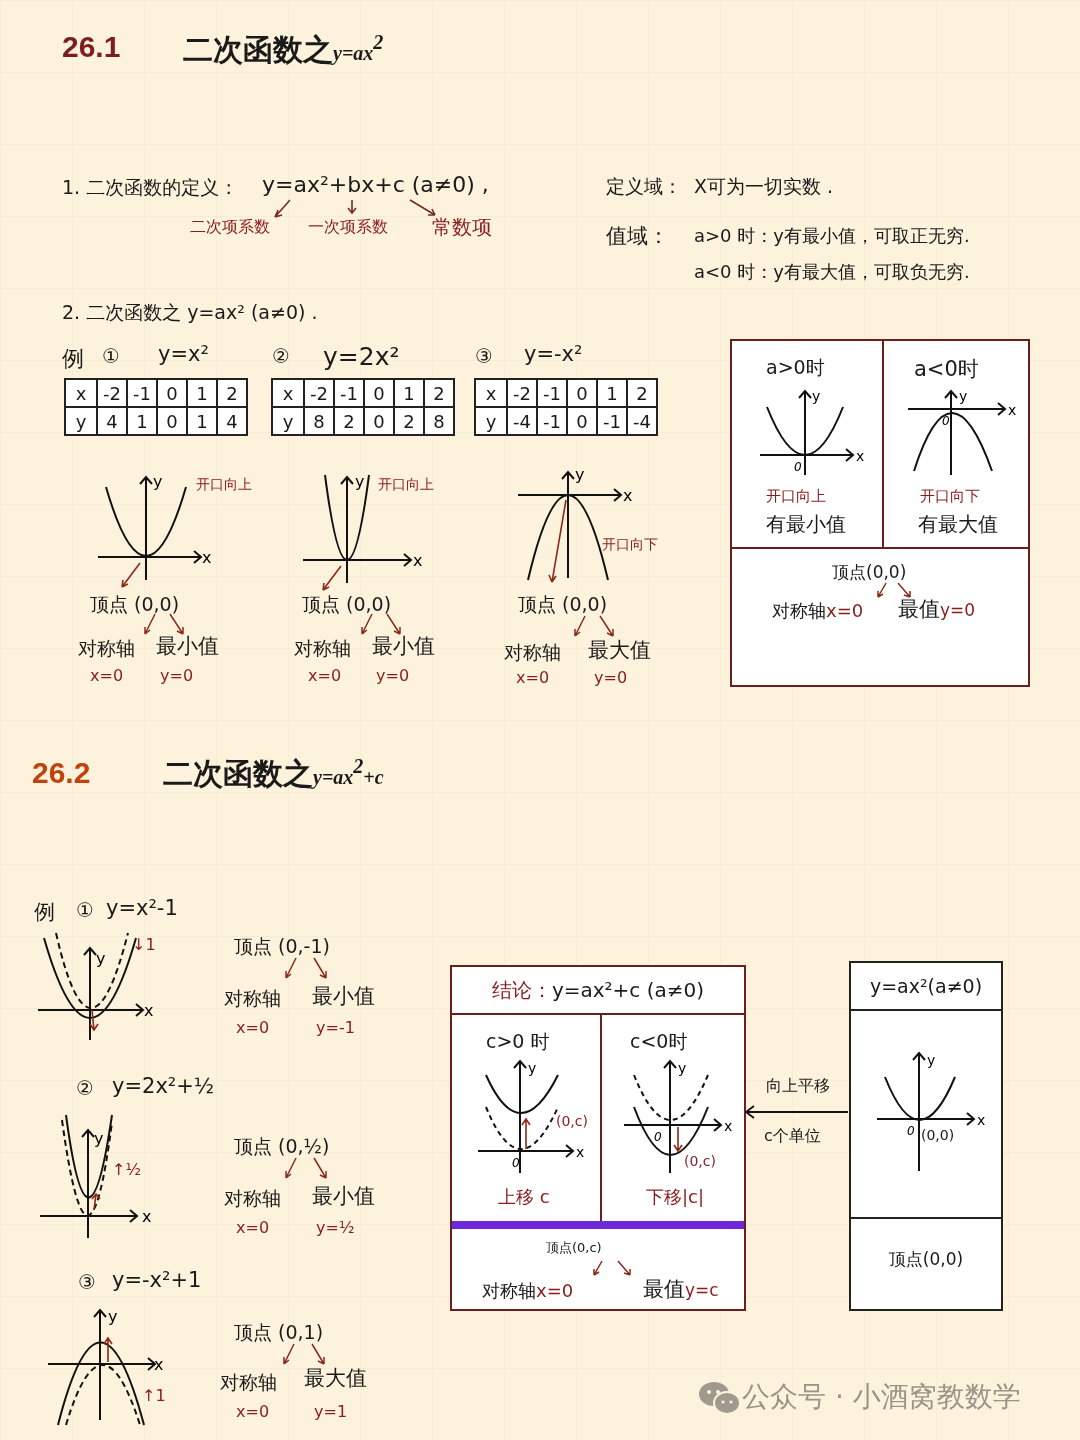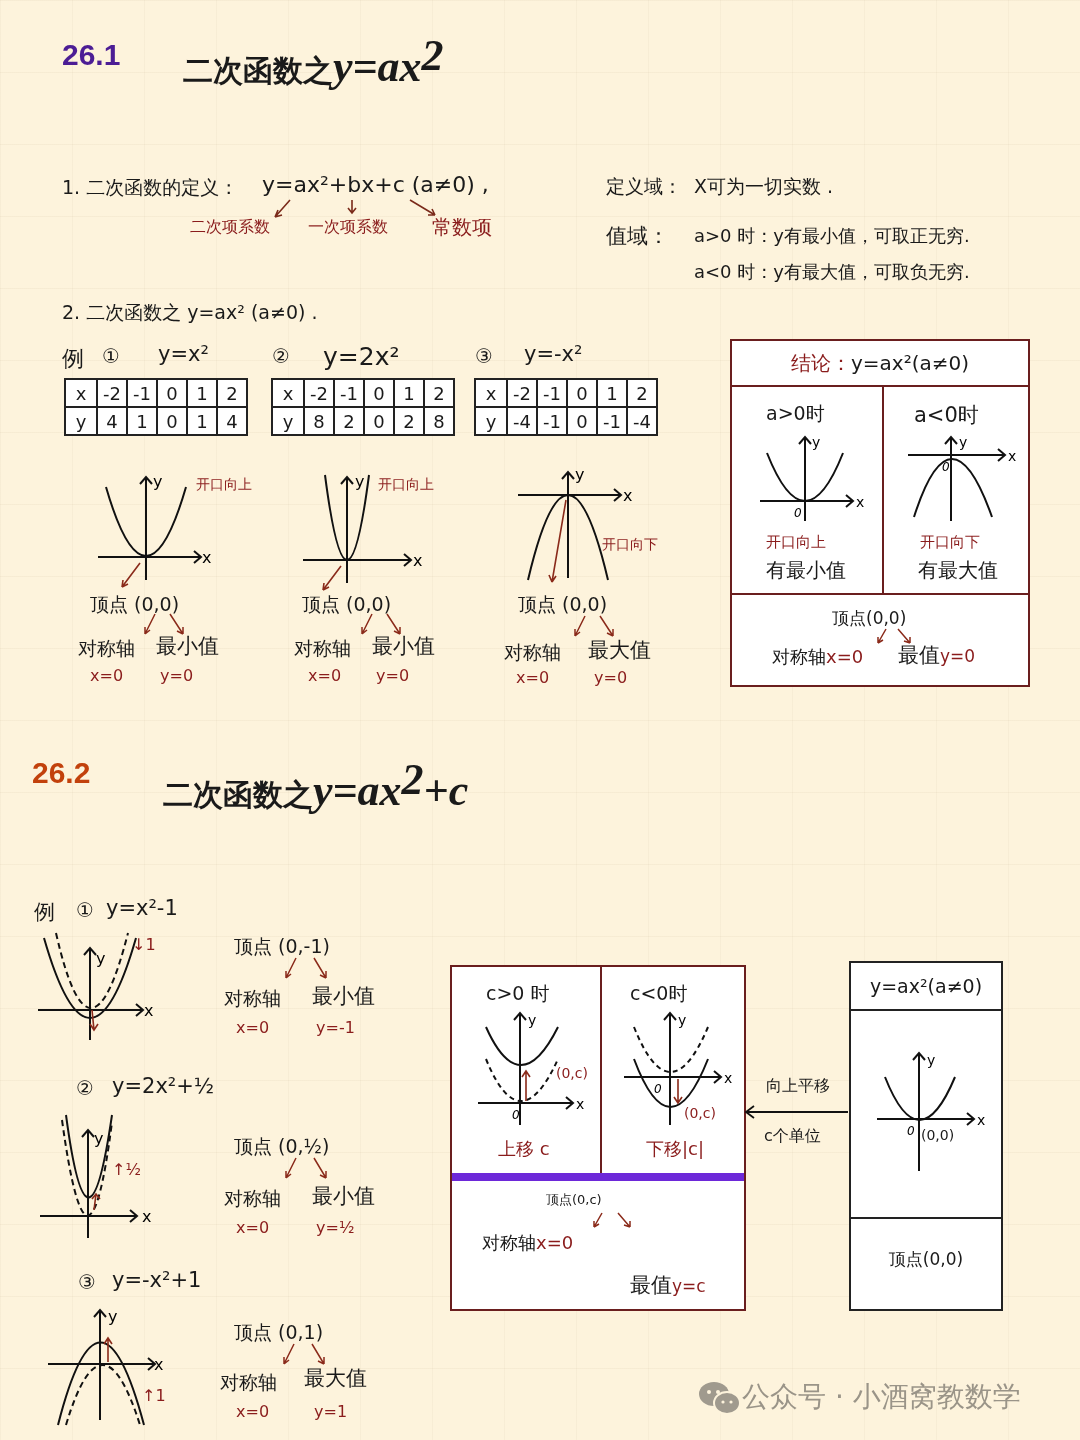--- a/index.html
+++ b/index.html
@@ -4,38 +4,38 @@
 <style>
   html,body{margin:0;padding:0;}
   body{width:1080px;height:1440px;position:relative;overflow:hidden;
     background:#fdf3dc;
     background-image:linear-gradient(rgba(200,185,150,0.12) 1px,transparent 1px),linear-gradient(90deg,rgba(200,185,150,0.10) 1px,transparent 1px);
     background-size:72px 72px;
     font-family:"DejaVu Sans",sans-serif;color:#1a1a1a;}
   .abs{position:absolute;}
   .sec-num{font-family:"Liberation Sans",sans-serif;font-weight:bold;font-size:30px;}
   .sec-title{font-family:"DejaVu Sans",sans-serif;font-weight:bold;font-size:30px;white-space:nowrap;}
-  .sec-title .math{font-family:"Liberation Serif",serif;font-style:italic;font-size:44px;}
+  .sec-title .math{font-family:"Liberation Serif",serif;font-style:italic;font-size:20px;}
   .hw{font-family:"DejaVu Sans",sans-serif;font-size:19px;white-space:nowrap;}
   .red{color:#8a1c1c;}
   .small{font-size:16px;}
   table.vt{border-collapse:collapse;background:#fff;}
   table.vt td{border:2px solid #222;width:28px;height:26px;text-align:center;font-size:18px;padding:0;}
   table.vt td:first-child{width:30px;}
   .box{border:2px solid #6a1e1e;background:#fff;}
   .box .hdr{border-bottom:2px solid #6a1e1e;text-align:center;font-size:20px;}
   .box-plain{border:2px solid #222;background:#fff;}
   svg{overflow:visible;}
   .watermark{color:#9a9488;font-size:28px;white-space:nowrap;font-family:"DejaVu Sans",sans-serif;}
   sup{font-size:0.6em;}
 </style>
 </head>
 <body>
 
-<div class="abs sec-num" style="left:62px;top:38px;color:#4c1d95;">26.1</div>
+<div class="abs sec-num" style="left:62px;top:30px;color:#7f1d1d;">26.1</div>
 <div class="abs sec-title" style="left:183px;top:30px;">
   <span>二次函数之</span><span class="math">y=ax</span><sup class="math">2</sup>
 </div>
 
 <div class="abs hw" style="left:62px;top:175px;">1. 二次函数的定义：</div>
 <div class="abs hw" style="left:262px;top:172px;font-size:22px;">y=ax²+bx+c (a≠0) ,</div>
 <svg class="abs" style="left:260px;top:195px;" width="200" height="30">
   <g stroke="#7a2a1a" stroke-width="1.6" fill="none">
     <path d="M30 5 L15 22 M15 22 l3 -7 M15 22 l7 -2"></path>
     <path d="M92 5 L92 18 M88 13 l4 5 l4 -5"></path>
@@ -195,23 +195,20 @@
 <div class="abs hw red small" style="left:516px;top:668px;">x=0</div>
 <div class="abs hw red small" style="left:594px;top:668px;">y=0</div>
 <svg class="abs" style="left:565px;top:614px;" width="70" height="26">
     <g stroke="#8a2a1a" stroke-width="1.5" fill="none">
       <path d="M20 2 L10 22 M10 22 l0 -7 M10 22 l5 -4"></path>
       <path d="M35 2 L48 22 M48 22 l-6 -3 M48 22 l0 -7"></path>
     </g>
   </svg>
 
 <div class="abs box" style="left:730px;top:339px;width:296px;height:344px;">
-  <div class="hdr" style="height:44px;line-height:44px;">
-    <span class="red">结论：</span><span>y=ax²(a≠0)</span>
-  </div>
   <div style="display:flex;height:206px;border-bottom:2px solid #6a1e1e;">
     <div style="width:150px;border-right:2px solid #6a1e1e;position:relative;">
       <div class="abs hw" style="left:34px;top:14px;font-size:19px;">a&gt;0时</div>
       <svg class="abs" style="left:20px;top:44px;" width="120" height="100">
         <g stroke="#111" stroke-width="2" fill="none">
           <line x1="8" y1="70" x2="100" y2="70"></line>
             <path d="M94 64 l7 6 l-7 6"></path>
           <line x1="53" y1="90" x2="53" y2="6"></line>
             <path d="M47 13 l6 -7 l6 7"></path>
           <path d="M15 22 Q53 118 91 22"></path>
@@ -338,20 +335,23 @@
       <path d="M18 2 L8 22 M8 22 l0 -7 M8 22 l5 -4"></path>
       <path d="M36 2 L48 22 M48 22 l-6 -3 M48 22 l0 -7"></path>
     </g>
   </svg>
 <div class="abs hw" style="left:220px;top:1370px;">对称轴</div>
 <div class="abs hw" style="left:304px;top:1364px;font-size:21px;">最大值</div>
 <div class="abs hw red small" style="left:236px;top:1402px;">x=0</div>
 <div class="abs hw red small" style="left:314px;top:1402px;">y=1</div>
 
 <div class="abs box" style="left:450px;top:965px;width:292px;height:342px;">
+  <div class="hdr" style="height:46px;line-height:46px;">
+    <span class="red">结论：</span><span>y=ax²+c (a≠0)</span>
+  </div>
   <div style="display:flex;height:206px;border-bottom:8px solid #6d28d9;">
     <div style="width:148px;border-right:2px solid #6a1e1e;position:relative;">
       <div class="abs hw" style="left:34px;top:14px;font-size:19px;">c&gt;0 时</div>
       <svg class="abs" style="left:22px;top:40px;" width="130" height="125">
         <g stroke="#111" stroke-width="2" fill="none">
           <line x1="4" y1="96" x2="98" y2="96"></line>
             <path d="M92 90 l7 6 l-7 6"></path>
           <line x1="46" y1="118" x2="46" y2="6"></line>
             <path d="M40 13 l6 -7 l6 7"></path>
           <path d="M12 20 Q46 96 84 20"></path>
@@ -387,21 +387,21 @@
   </div>
   <div style="position:relative;height:86px;">
     <div class="abs hw" style="left:94px;top:10px;font-size:13px;">顶点(0,c)</div>
     <svg class="abs" style="left:136px;top:30px;" width="60" height="20">
         <g stroke="#8a2a1a" stroke-width="1.5" fill="none">
           <path d="M14 2 L6 16 M6 16 l0 -6 M6 16 l5 -3"></path>
           <path d="M30 2 L42 16 M42 16 l-6 -2 M42 16 l0 -6"></path>
         </g>
       </svg>
     <div class="abs hw" style="left:30px;top:50px;font-size:18px;"><span>对称轴</span><span class="red">x=0</span></div>
-    <div class="abs hw" style="left:178px;top:46px;font-size:21px;margin-top:44px;"><span>最值</span><span class="red" style="font-size:17px;">y=c</span></div>
+    <div class="abs hw" style="left:191px;top:46px;font-size:21px;"><span>最值</span><span class="red" style="font-size:17px;">y=c</span></div>
   </div>
 </div>
 
 <div class="abs hw" style="left:766px;top:1076px;font-size:16px;">向上平移</div>
 <svg class="abs" style="left:744px;top:1104px;" width="106" height="16">
   <g stroke="#111" stroke-width="1.8" fill="none">
       <line x1="2" y1="8" x2="104" y2="8"></line>
       <path d="M10 2 L2 8 L10 14"></path>
     </g>
 </svg>

